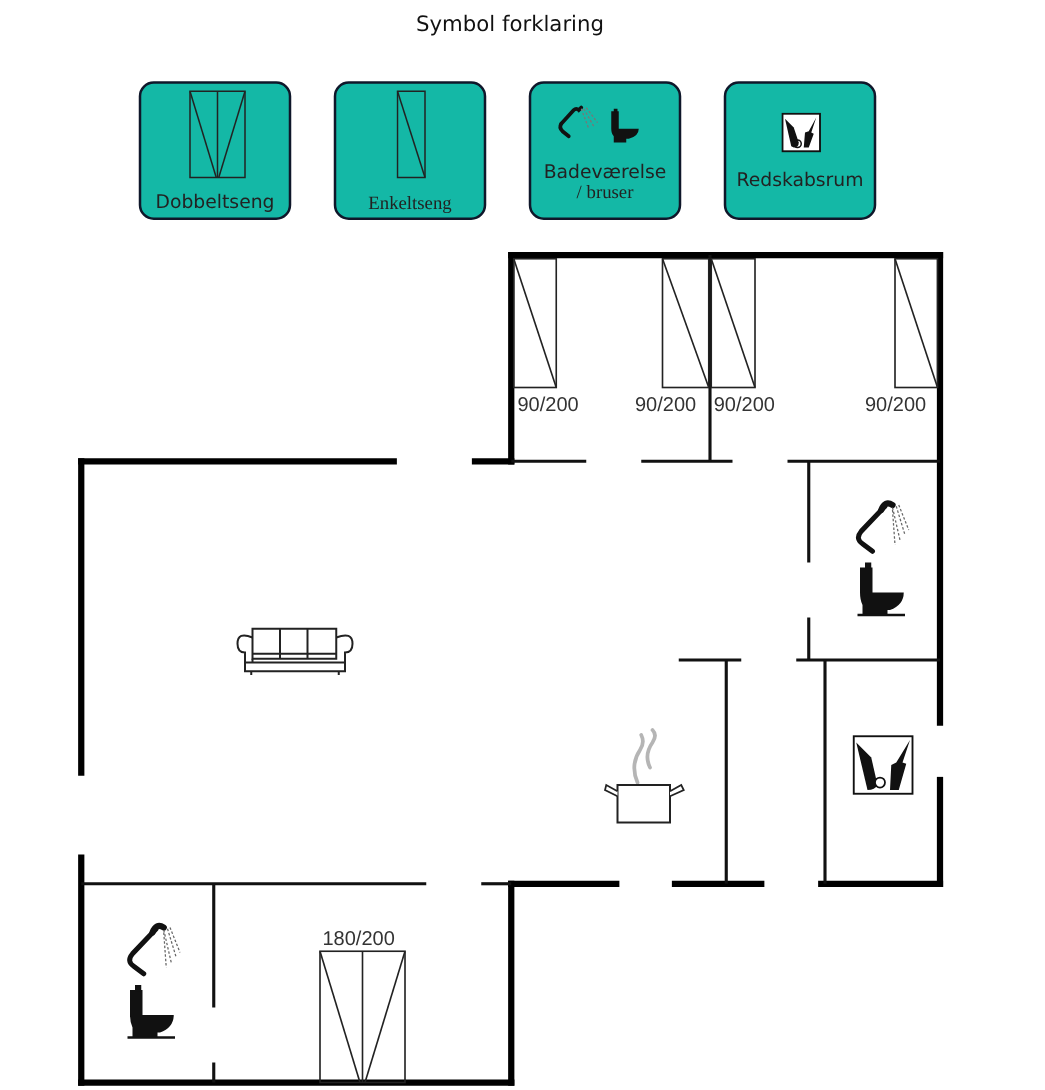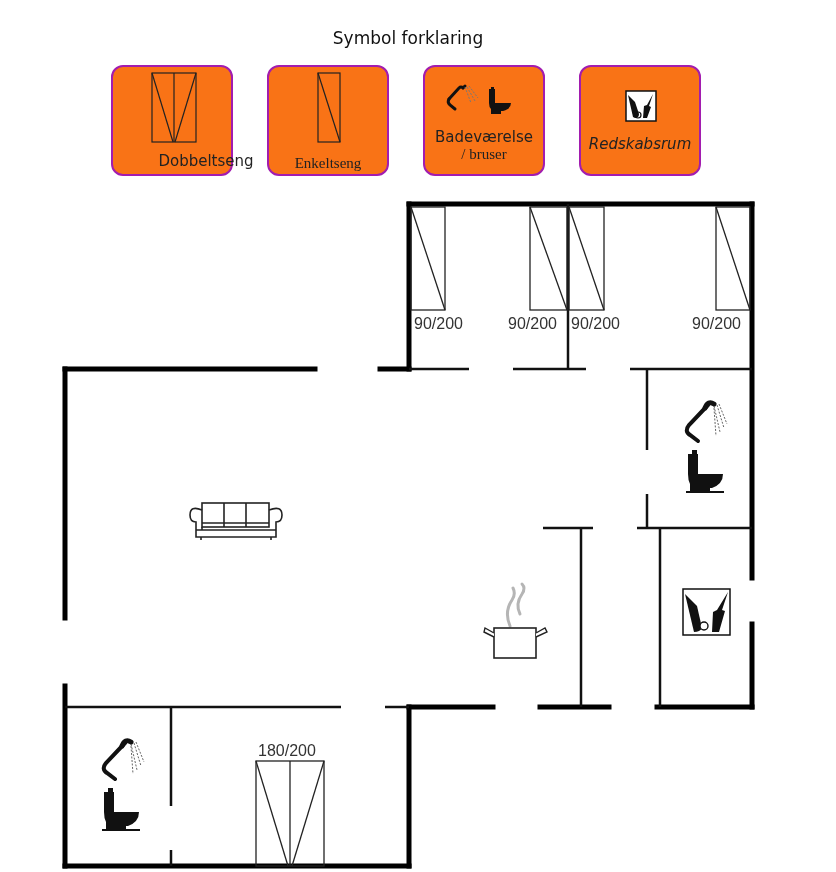--- a/index.html
+++ b/index.html
@@ -1,36 +1,36 @@
 <!DOCTYPE html>
 <html><head>
 <meta charset="utf-8">
 <style>
   html, body { margin:0; padding:0; background:#ffffff; }
   body { width:836px; height:872px; position:relative; overflow:hidden; font-family:"DejaVu Sans", sans-serif; color:#111; }
-  .legend-title { position:absolute; top:28px; left:0; width:816px; text-align:center; font-size:17px; font-family:"DejaVu Sans", sans-serif; color:#111; }
-  .legend-card { position:absolute; top:65px; width:122px; height:111px; border:2px solid #a21caf; border-radius:12px; box-sizing:border-box; background:#f97316; }
+  .legend-title { position:absolute; top:10px; left:0; width:816px; text-align:center; font-size:17px; font-family:"DejaVu Sans", sans-serif; color:#111; }
+  .legend-card { position:absolute; top:65px; width:122px; height:111px; border:2px solid #0f172a; border-radius:12px; box-sizing:border-box; background:#14b8a6; }
   .legend-card .lbl { position:absolute; left:0; width:100%; text-align:center; font-size:15px; line-height:16px; color:#222; }
   .legend-card svg { position:absolute; }
   .plan { position:absolute; left:0; top:0; }
   .dim { font-family:"Liberation Sans", sans-serif; font-size:16px; fill:#333; }
 </style>
 </head>
 <body>
 
 <div class="legend-title">Symbol forklaring</div>
 
 <div class="legend-card" style="left:111px;">
   <svg style="left:38px;top:5px;" width="48" height="72" viewBox="0 0 48 72">
     <rect x="1" y="1" width="44" height="69" fill="none" stroke="#222" stroke-width="1.2"></rect>
     <line x1="23" y1="1" x2="23" y2="70" stroke="#222" stroke-width="1.2"></line>
     <line x1="1" y1="1" x2="22" y2="70" stroke="#222" stroke-width="1.2"></line>
     <line x1="45" y1="1" x2="24" y2="70" stroke="#222" stroke-width="1.2"></line>
   </svg>
-  <div class="lbl" style="top:86px;padding-left:34px;">Dobbeltseng</div>
+  <div class="lbl" style="top:86px;">Dobbeltseng</div>
 </div>
 
 <div class="legend-card" style="left:267px;font-family:Liberation Serif, serif;">
   <svg style="left:48px;top:5px;" width="26" height="72" viewBox="0 0 26 72">
     <rect x="1" y="1" width="22" height="69" fill="none" stroke="#222" stroke-width="1.2"></rect>
     <line x1="1" y1="1" x2="23" y2="70" stroke="#222" stroke-width="1.2"></line>
   </svg>
   <div class="lbl" style="top:88px;">Enkeltseng</div>
 </div>
 
@@ -50,21 +50,21 @@
   <div class="lbl" style="top:79px;font-family:Liberation Serif, serif;">/ bruser</div>
 </div>
 
 <div class="legend-card" style="left:579px;">
   <svg style="left:44px;top:23px;" width="34" height="34" viewBox="0 0 34 34">
     <rect x="1" y="1" width="30" height="30" fill="#fff" stroke="#111" stroke-width="1.5"></rect>
     <path d="M3 5 L10 12 L14 24 Q14 28 10 28 L8 27 Z" fill="#111"></path>
     <circle cx="13" cy="25" r="3" fill="none" stroke="#111" stroke-width="1.2"></circle>
     <path d="M28 4 L24 16 L26 17 L22 28 L18 28 L19 16 L22 15 Z" fill="#111"></path>
   </svg>
-  <div class="lbl" style="top:69px;font-style:italic;">Redskabsrum</div>
+  <div class="lbl" style="top:69px;">Redskabsrum</div>
 </div>
 
 <svg class="plan" width="836" height="872" viewBox="0 0 836 872">
 
   <g stroke="#000" stroke-width="5" fill="none" stroke-linecap="square">
 
     <line x1="409" y1="204" x2="752" y2="204"></line>
     <line x1="409" y1="204" x2="409" y2="369"></line>
     <line x1="752" y1="204" x2="752" y2="578"></line>
     <line x1="752" y1="624" x2="752" y2="707"></line>

